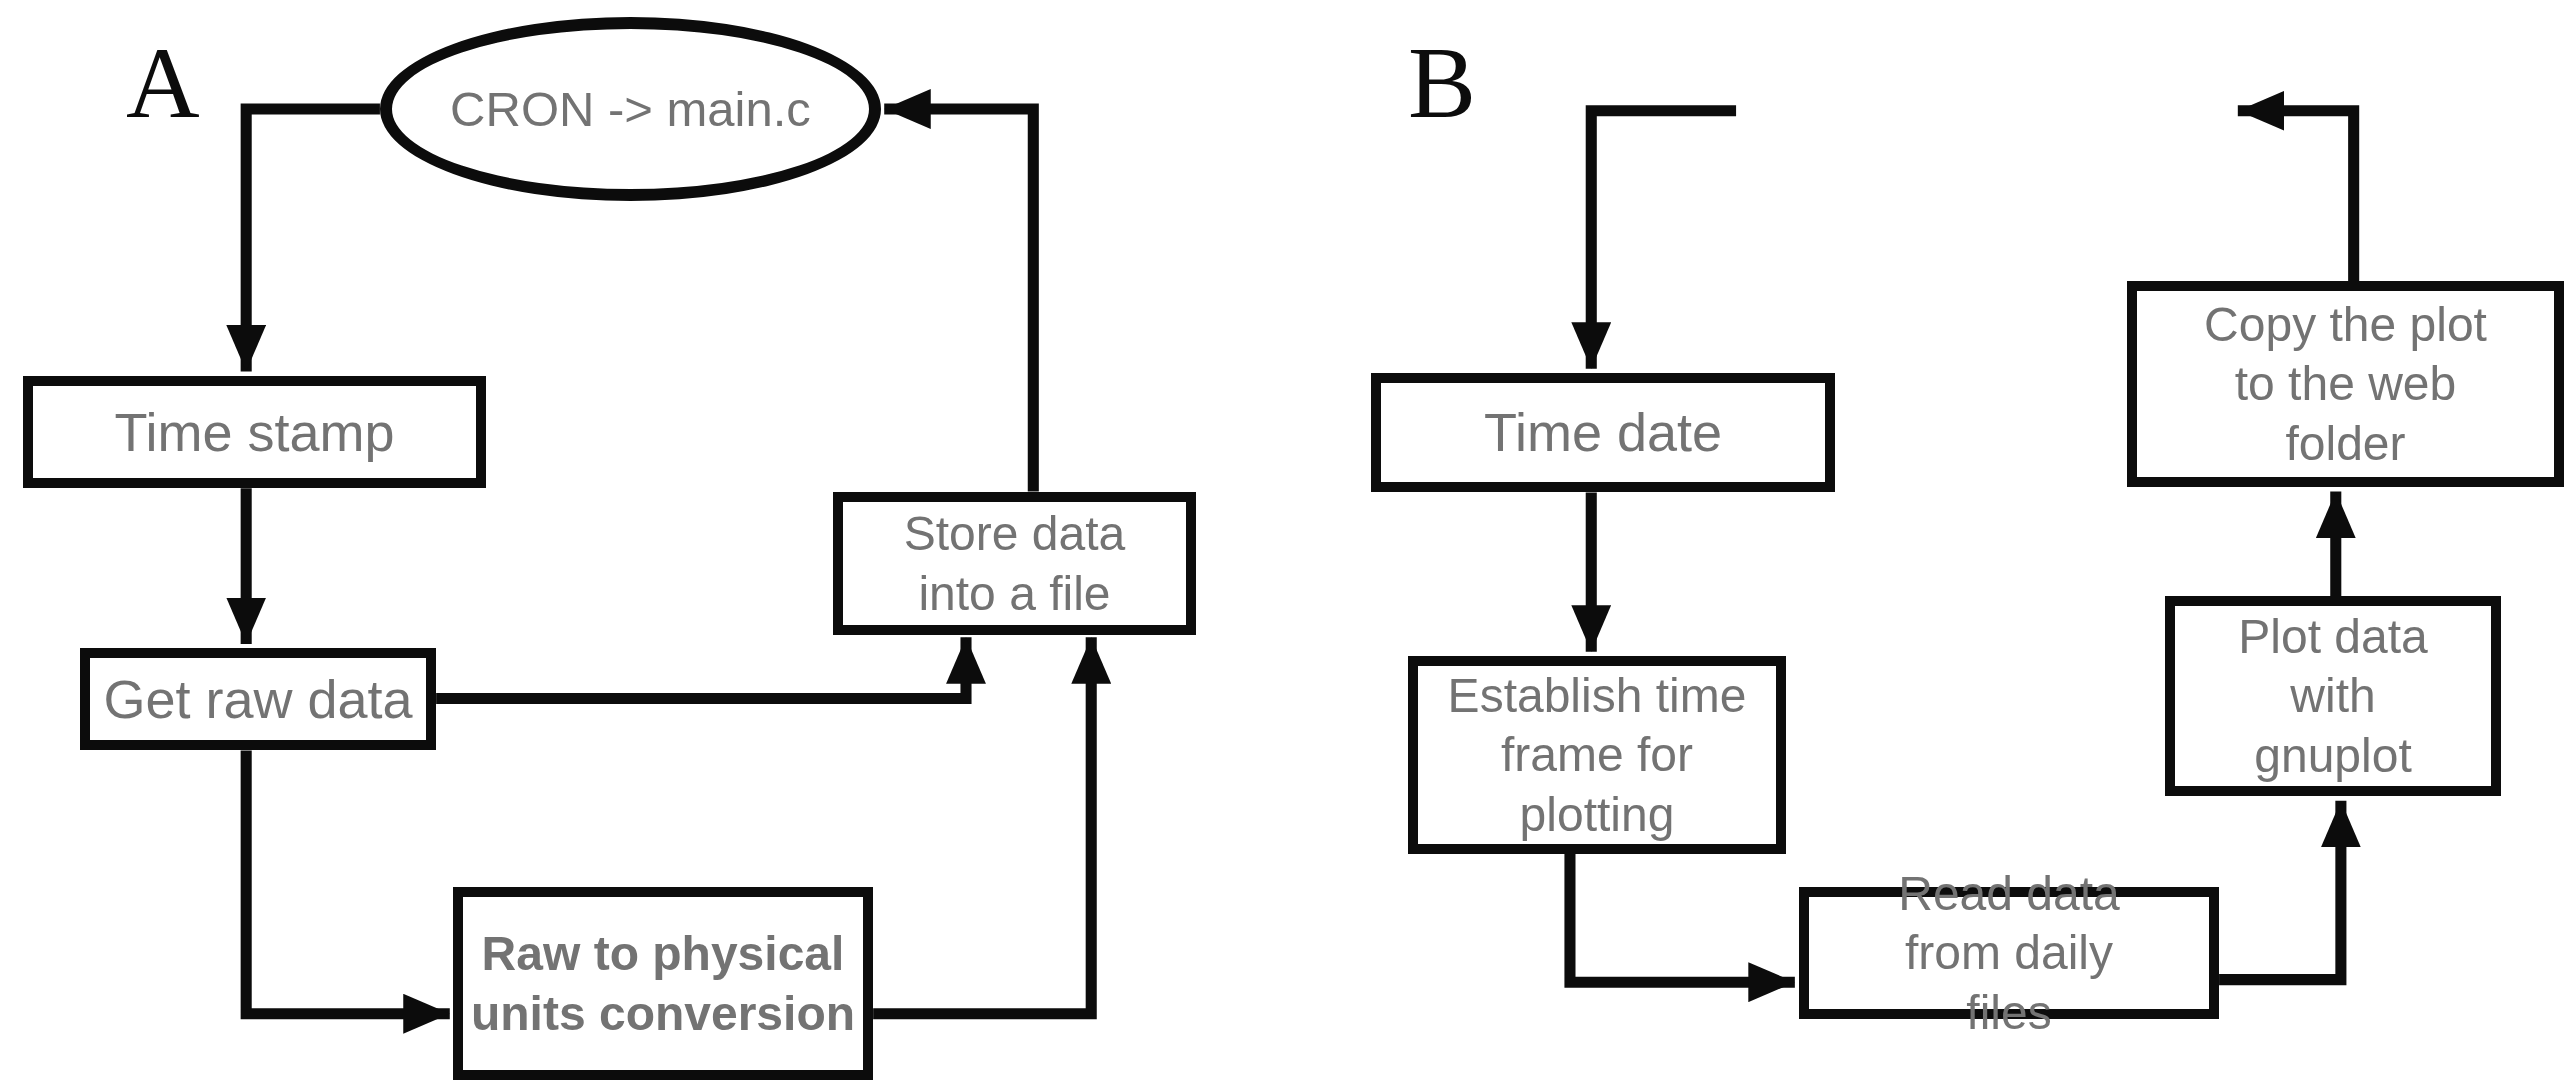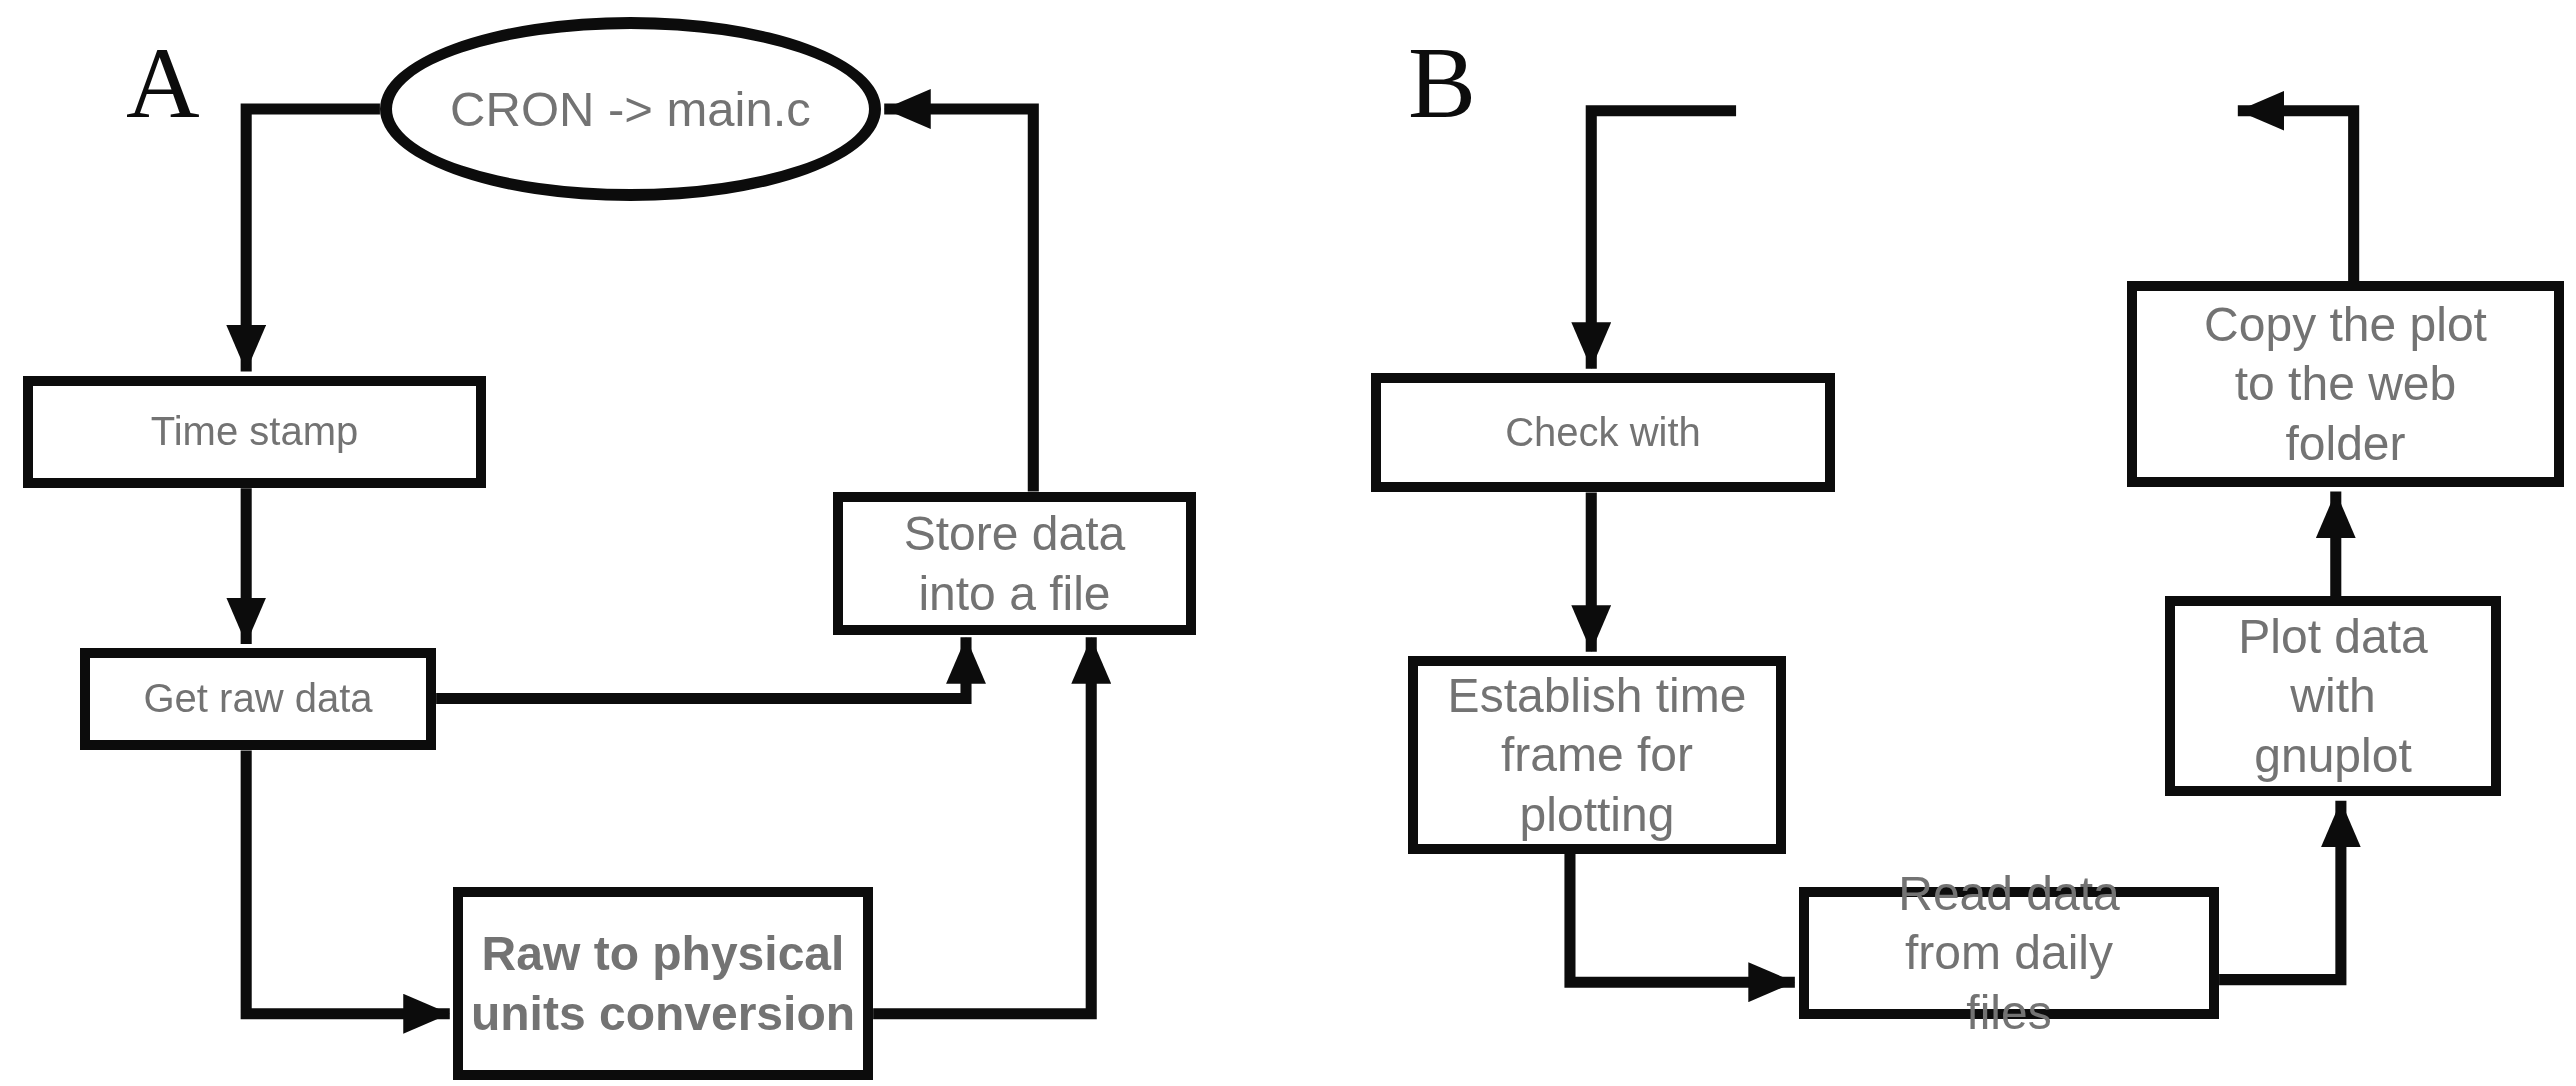--- a/index.html
+++ b/index.html
@@ -31,21 +31,21 @@
     background: #ffffff;
     display: flex;
     align-items: center;
     justify-content: center;
     text-align: center;
     white-space: pre-line;
     font-size: 48px;
     line-height: 1.24;
     color: #737373;
   }
-  .node.single { font-size: 40px; }
+  .node.single { font-size: 54px; }
   .node.ellipse {
     border-radius: 50%;
     border-width: 12px;
     font-size: 49px;
   }
   
   .label-a   { left: 126px;  top: 32px;  }
   .ellipse-a { left: 380px;  top: 17px;  width: 501px; height: 184px; }
   .node-a1   { left: 23px;   top: 376px; width: 463px; height: 112px; }
   .node-a2   { left: 80px;   top: 648px; width: 356px; height: 102px; }
@@ -99,21 +99,21 @@
 into a file</div>
 
   <div class="node single node-a2">Get raw data</div>
 
   <div class="node node-a4">Raw to physical
 units conversion</div>
 
   <div class="panel-label label-b">B</div>
 
 
-  <div class="node single node-b1">Check with</div>
+  <div class="node single node-b1">Time date</div>
 
   <div class="node node-b2">Establish time
 frame for
 plotting</div>
 
   <div class="node node-b3">Read data
 from daily
 files</div>
 
   <div class="node node-b4">Plot data

